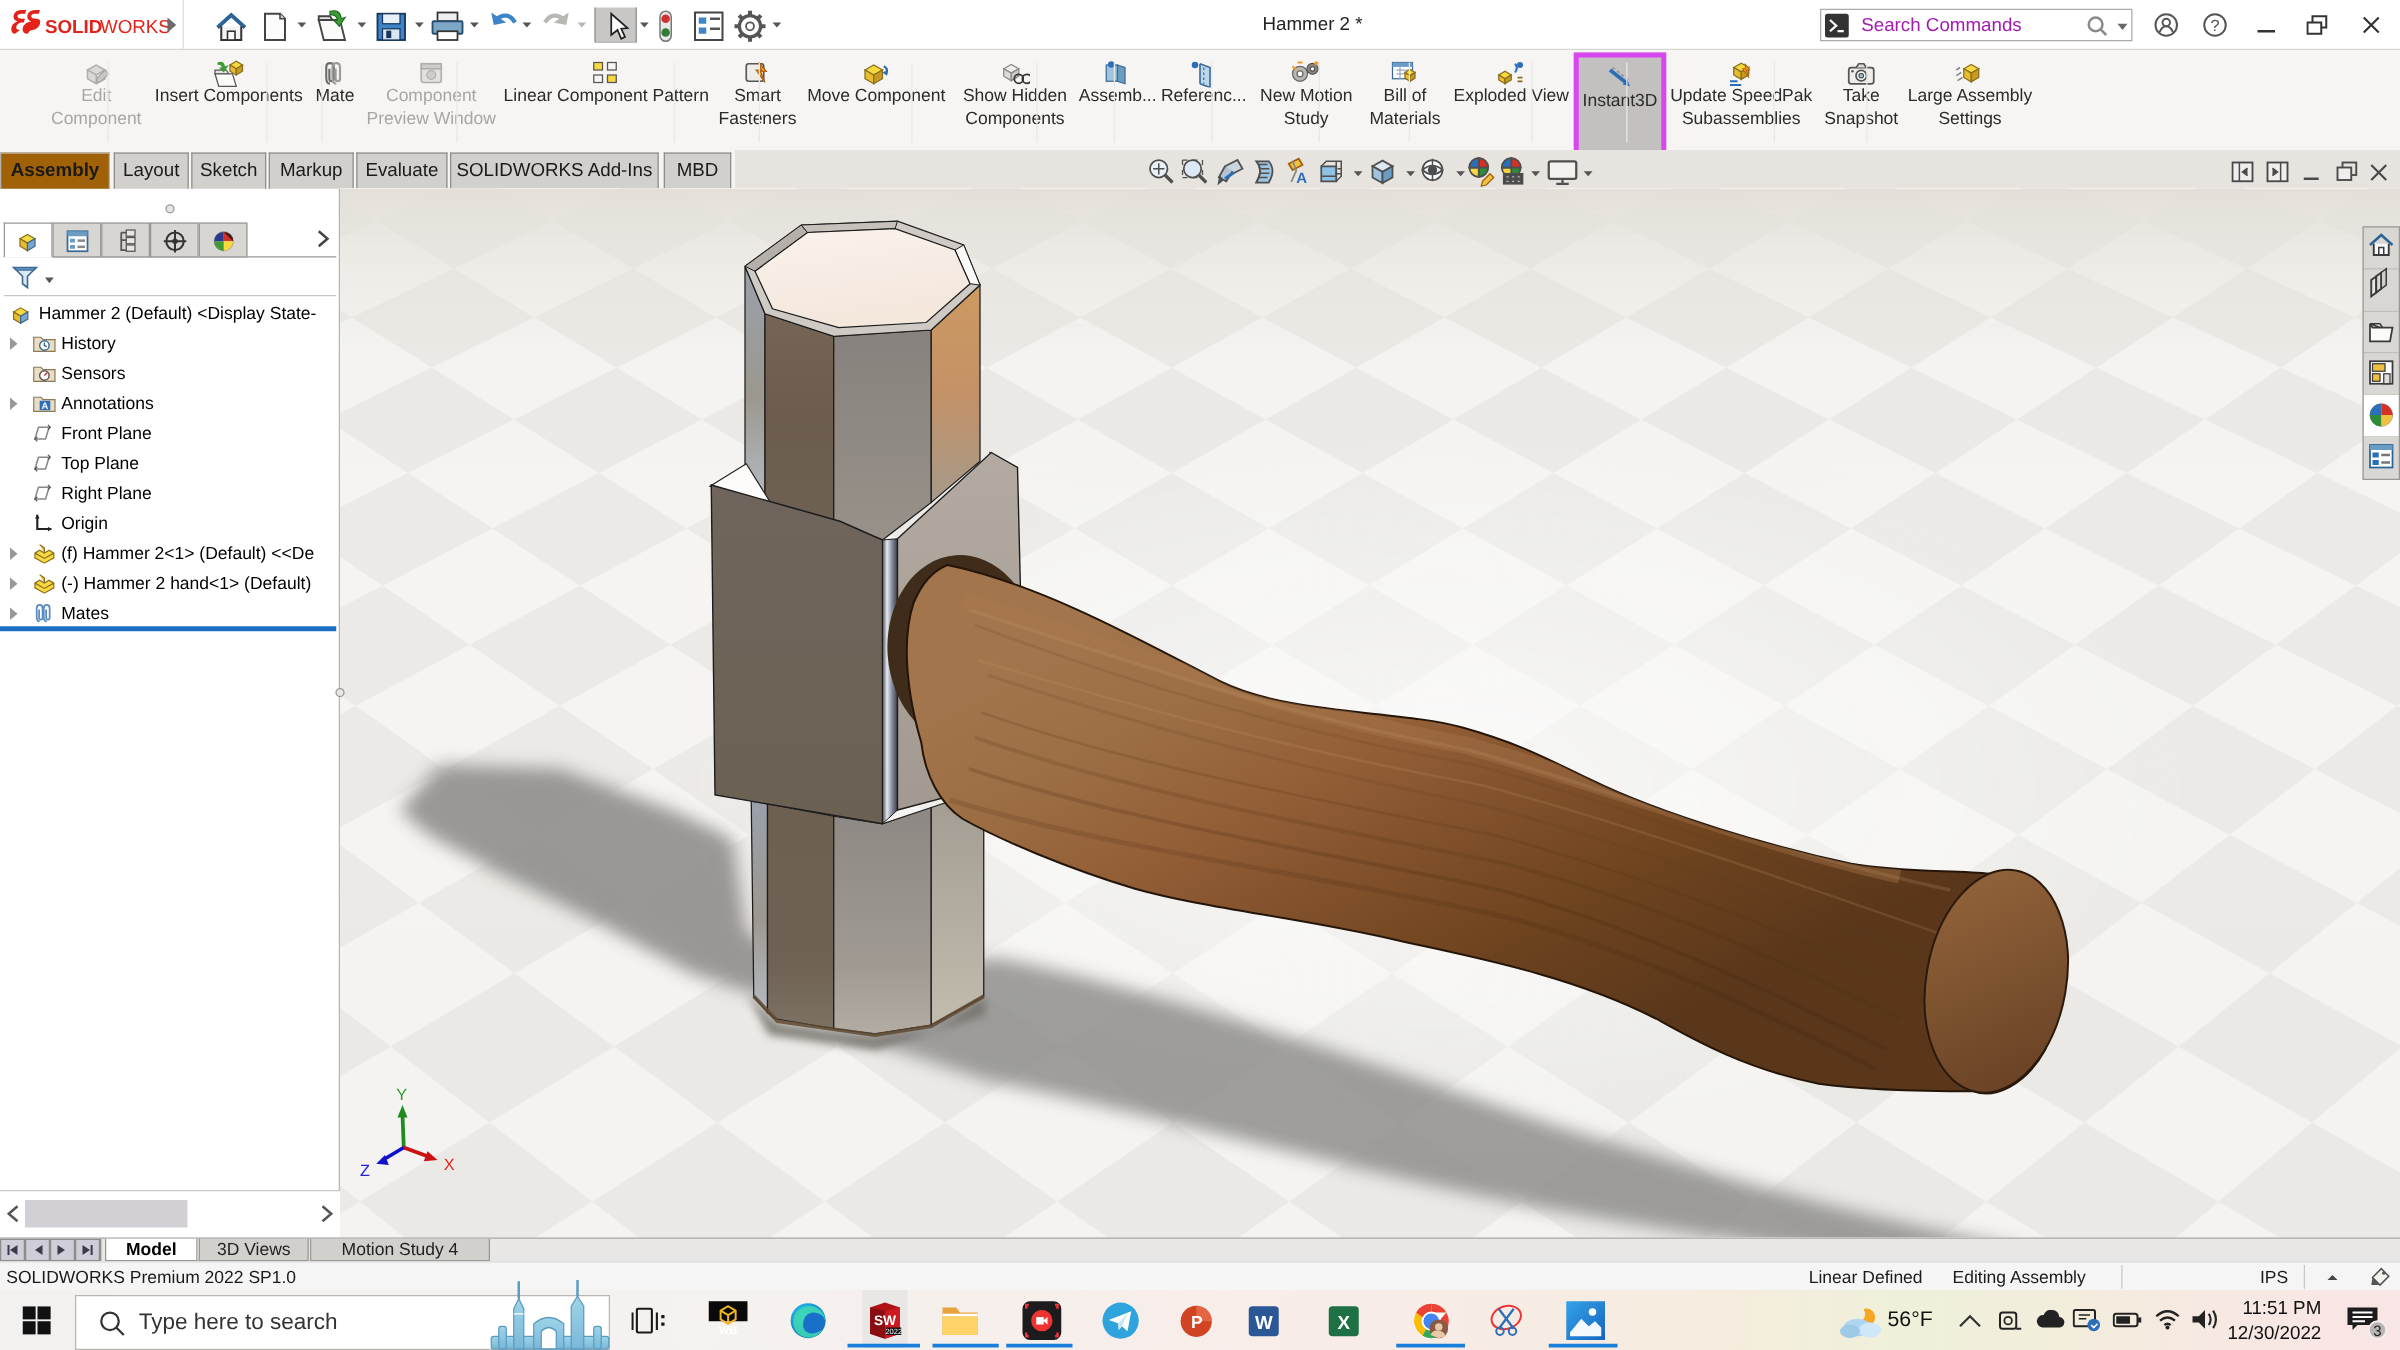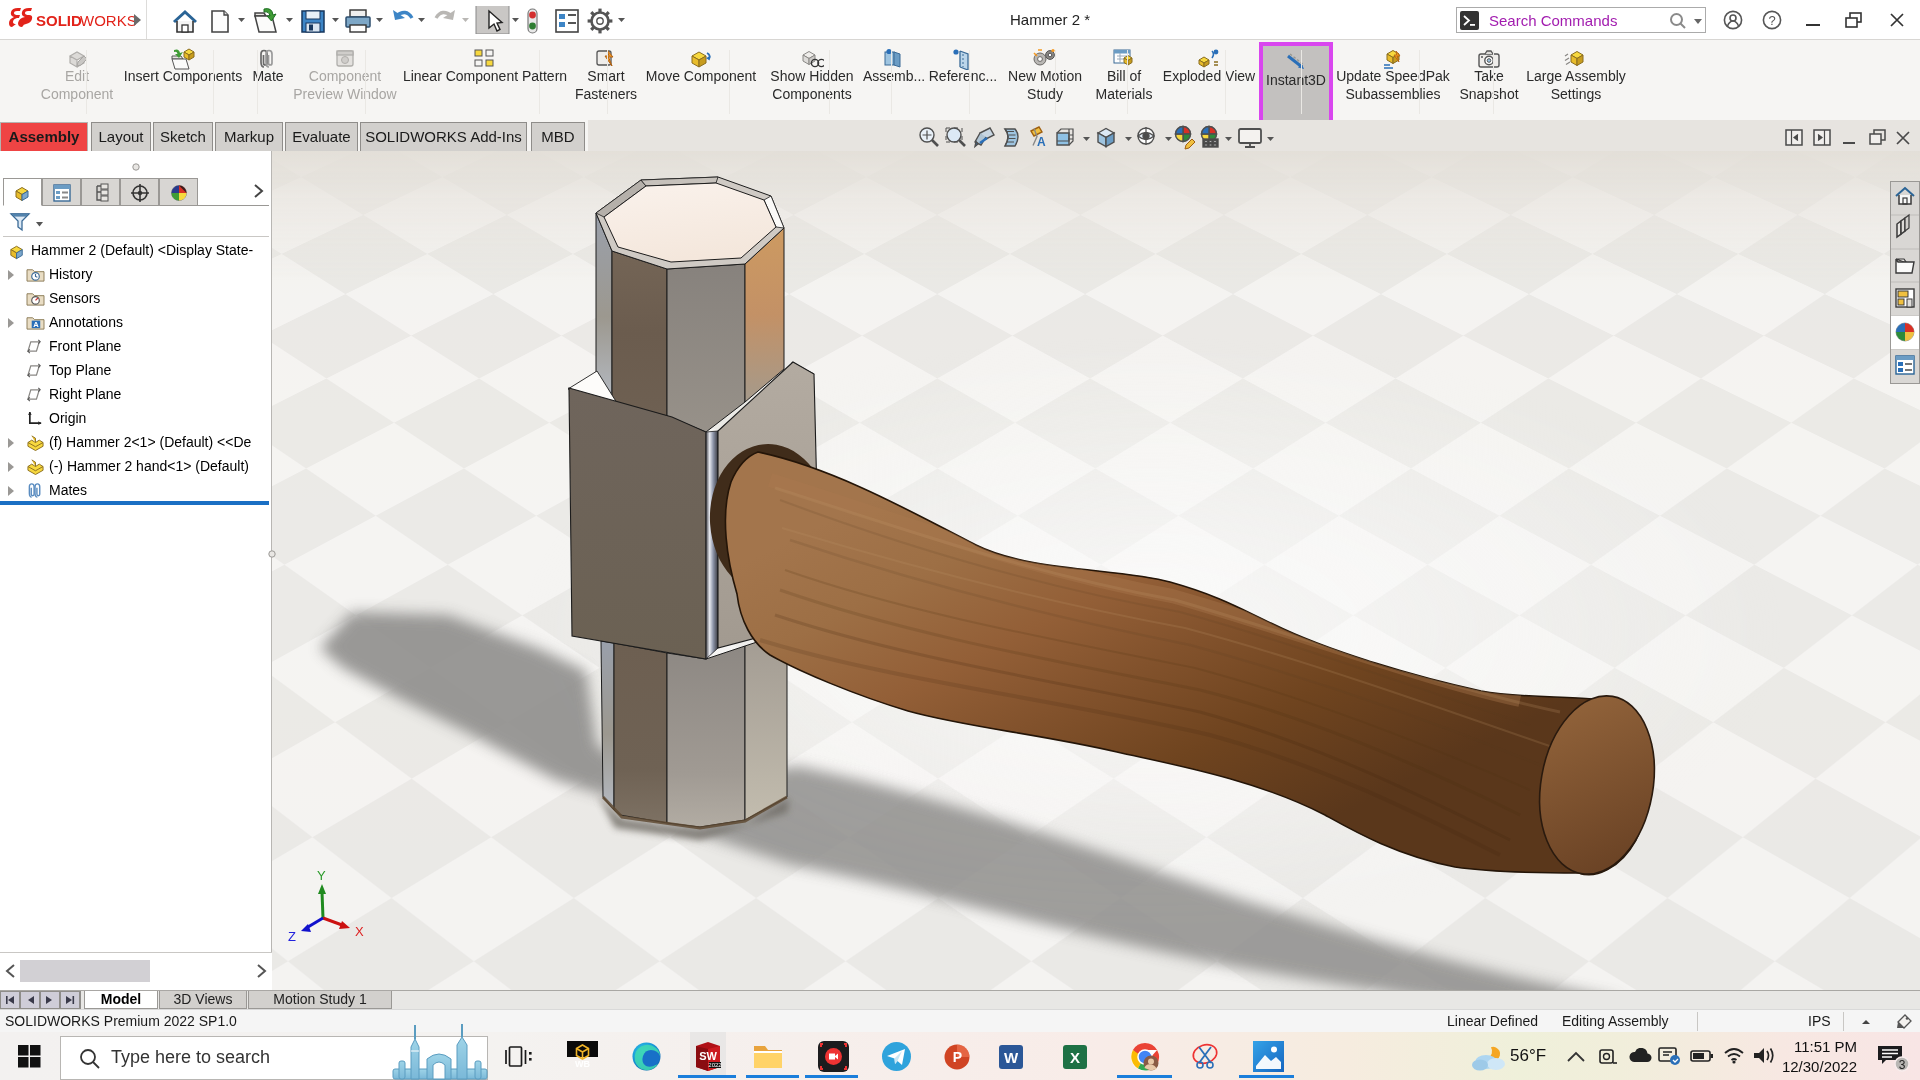--- a/index.html
+++ b/index.html
@@ -26,21 +26,21 @@
   background:radial-gradient(ellipse 900px 420px at 880px 480px, rgba(252,252,252,.75), rgba(252,252,252,0) 70%),
   linear-gradient(180deg, rgba(226,222,215,.95) 0px, rgba(231,227,221,.6) 45px, rgba(240,238,235,0) 130px); }
 
 #modeltabs { position:absolute; left:0; top:990px; width:1920px; height:19px; background:#e8e7e5; border-top:1px solid #a9a7a4; }
 #statusbar { position:absolute; left:0; top:1009px; width:1920px; height:23px; background:#f5f5f5; border-top:1px solid #d9d9d9; font-size:14px; color:#1a1a1a; }
 #taskbar { position:absolute; left:0; top:1032px; width:1920px; height:48px;
   background:linear-gradient(90deg,#f3f1f0 0,#f4f2f0 500px,#f6efec 800px,#f8ece8 1100px,#f6ecdf 1350px,#eff0da 1520px,#f1eedb 1620px,#f7e8e2 1780px,#f8e5e5 1920px); }
 .abs { position:absolute; }
 .txt { white-space:nowrap; }
 .tab { position:absolute; top:2px; height:29px; background:#d2d0cd; border:1px solid #8f8d8a; border-bottom:none; text-align:center; font-size:15px; color:#1a1a1a; line-height:27px; }
-.tab.active { background:#ef4444; border-color:#b5b3b0; font-weight:bold; }
+.tab.active { background:#a16207; border-color:#b5b3b0; font-weight:bold; }
 .rbtn { position:absolute; top:2px; height:112px; text-align:center; font-size:14px; color:#2a2a2a;margin-left:33px; }
 .rbtn .lbl { position:relative; top:26px; line-height:17.5px; }
 .rbtn.dis { color:#a8a6a3; }
 .rbtn svg.ric { position:absolute; left:50%; transform:translateX(-50%); top:6px; }
 .rbtn .car { position:absolute; left:50%; margin-left:-4px; bottom:7px; width:0; height:0; border-left:4px solid transparent; border-right:4px solid transparent; border-top:5px solid #555; }
 .rsep { position:absolute; top:10px; width:1px; height:64px; background:#eae8e4; }
 .ptab { position:absolute; top:0; width:39px; height:28px; background:#d8d6d3; border:1px solid #9a9895; text-align:center; padding-top:4px; }
 .trow { position:absolute; left:0; width:272px; height:24px; }
 .trow .ticon { position:absolute; top:3px; }
 .trow .tt { position:absolute; top:3px; white-space:nowrap; }
@@ -822,21 +822,21 @@
             <rect x="6" y="5" width="1.6" height="8"></rect>
             <path d="M34 5 l0 8 l-6 -4 z"></path>
             <path d="M46 5 l6 4 l-6 4 z"></path>
             <path d="M66 5 l6 4 l-6 4 z"></path>
             <rect x="72.5" y="5" width="1.6" height="8"></rect>
           </g>
       </svg>
     </div>
     <div class="abs txt" style="left:84px;top:0;width:74px;height:18px;background:#fff;border:1px solid #9a9895;border-top:none;font-weight:bold;font-size:14px;text-align:center;line-height:17px">Model</div>
     <div class="abs txt" style="left:159px;top:0;width:88px;height:18px;background:#d2d0cd;border:1px solid #9a9895;border-top:none;font-size:14px;text-align:center;line-height:17px;color:#222">3D Views</div>
-    <div class="abs txt" style="left:248px;top:0;width:144px;height:18px;background:#d2d0cd;border:1px solid #9a9895;border-top:none;font-size:14px;text-align:center;line-height:17px;color:#222">Motion Study 1</div>
+    <div class="abs txt" style="left:248px;top:0;width:144px;height:18px;background:#d2d0cd;border:1px solid #9a9895;border-top:none;font-size:14px;text-align:center;line-height:17px;color:#222">Motion Study 4</div>
   </div>
   <div id="statusbar">
     <div class="abs txt" style="left:5px;top:3px">SOLIDWORKS Premium 2022 SP1.0</div>
     <div class="abs txt" style="left:1447px;top:3px">Linear Defined</div>
     <div class="abs txt" style="left:1562px;top:3px">Editing Assembly</div>
     <div class="abs" style="left:1697px;top:2px;width:1px;height:19px;background:#c9c7c4"></div>
     <div class="abs txt" style="left:1808px;top:3px">IPS</div>
     <svg class="abs" style="left:1860px;top:8px" width="12" height="8">
         <path d="M2 6 l4 -4 l4 4 z" fill="#444"></path>
       </svg>

